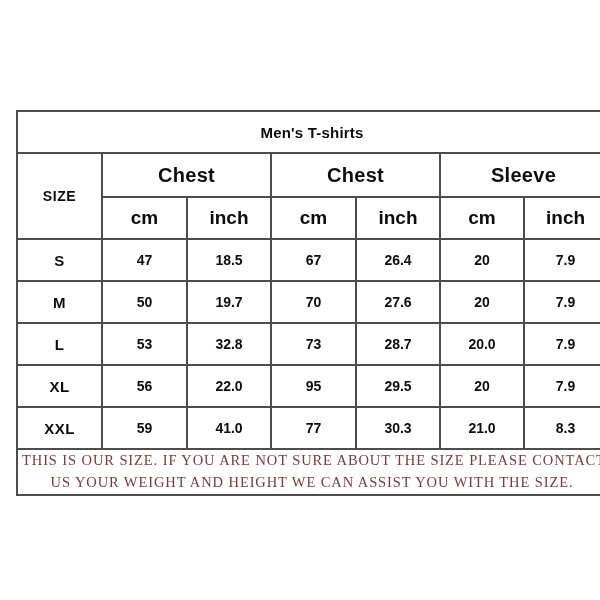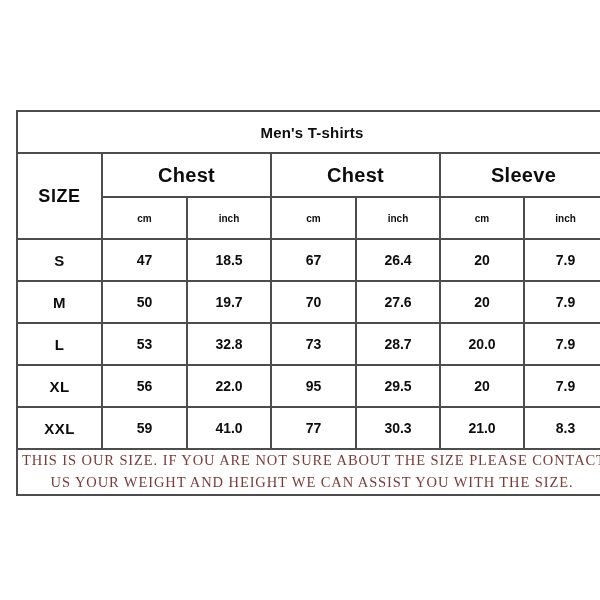--- a/index.html
+++ b/index.html
@@ -45,31 +45,31 @@
   td.title-cell {
     background: #c6c6c6;
     height: 40px;
     font-size: 15px;
     letter-spacing: 0.2px;
   }
 
   
   td.size-head {
     height: 82px;
-    font-size: 18px;
+    font-size: 14px;
     letter-spacing: 0.6px;
   }
   td.group-head {
     height: 42px;
     font-size: 20px;
     letter-spacing: 0.3px;
   }
   td.unit-head {
     height: 40px;
-    font-size: 10px;
+    font-size: 19px;
   }
 
   
   td.row-label {
     height: 40px;
     font-size: 15px;
     letter-spacing: 0.5px;
   }
   td.row-value {
     height: 40px;

